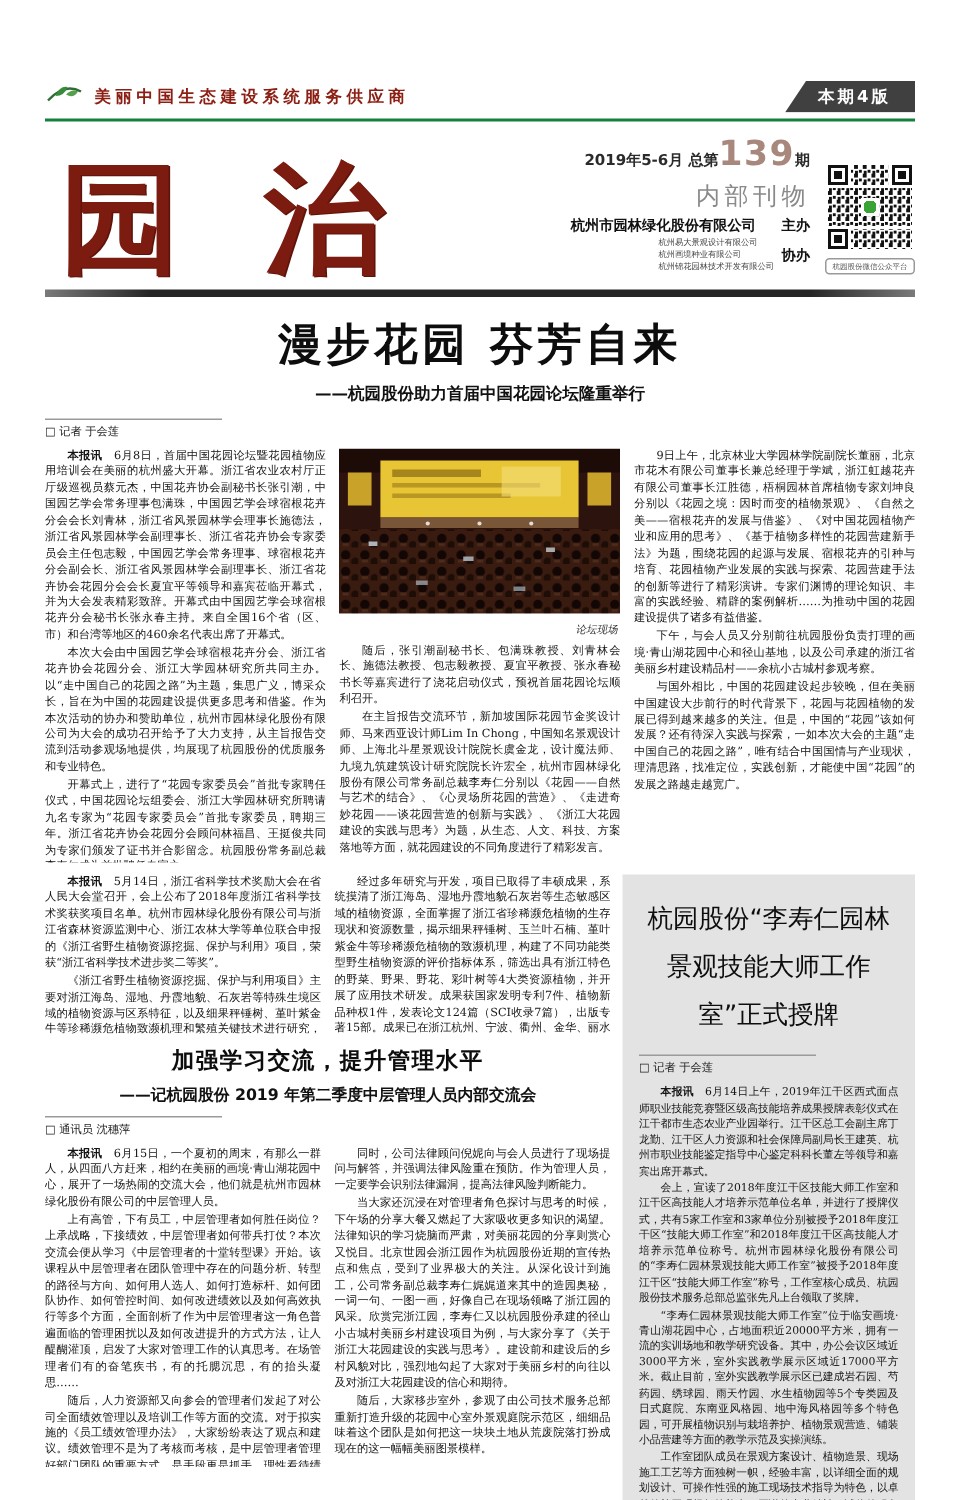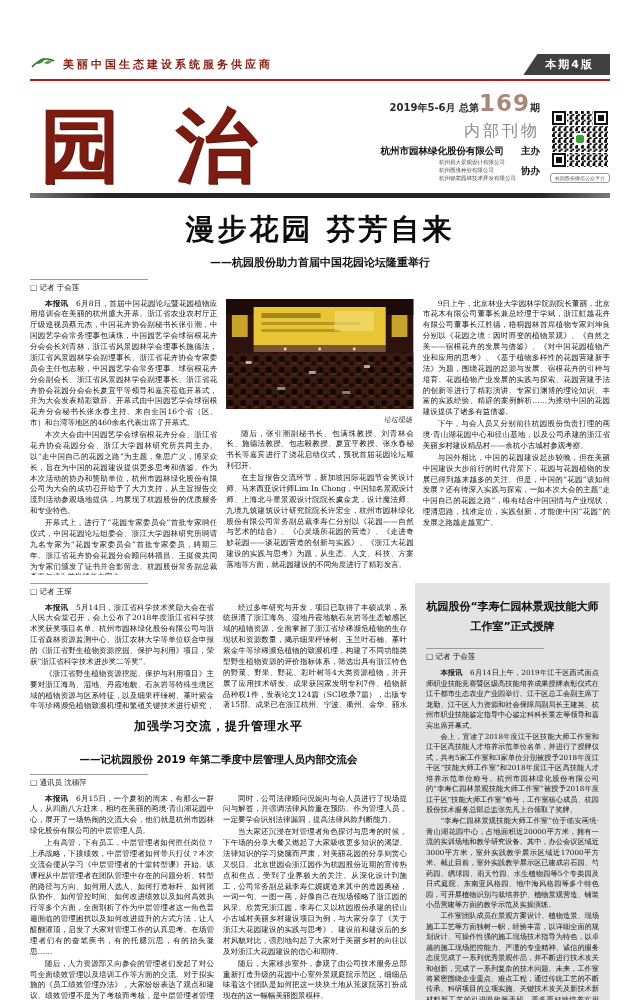--- a/index.html
+++ b/index.html
@@ -3,21 +3,21 @@
 <meta charset="utf-8">
 <style>
   html,body{margin:0;padding:0;background:#fbfbfb;}
   .page{
     width:640px;height:1000px;margin:0 auto;background:#ffffff;
     box-sizing:border-box;padding:54px 30px 0 30px;position:relative;
     font-family:"DejaVu Serif", serif;color:#1a1a1a;overflow:hidden;
   }
   
   .topband{display:flex;justify-content:space-between;align-items:flex-end;
-    border-bottom:2px solid #b91c1c;padding-bottom:4px;}
+    border-bottom:2px solid #15803d;padding-bottom:4px;}
   .brandline{display:flex;align-items:center;gap:7px;}
   .tagline{font-family:"DejaVu Sans",sans-serif;font-weight:bold;font-size:11px;
     letter-spacing:3px;color:#8c1f14;}
   .edition{background:#404040;color:#fff;font-family:"DejaVu Sans",sans-serif;
     font-weight:bold;font-size:11px;letter-spacing:2px;padding:3px 16px 3px 22px;
     clip-path:polygon(14px 0,100% 0,100% 100%,0 100%);}
   
   .masthead{display:flex;align-items:flex-end;padding:8px 0 8px 10px;}
   .mast-title{font-size:80px;line-height:0.95;font-weight:bold;color:#7c1b10;
     letter-spacing:14px;font-family:"DejaVu Serif",serif;text-shadow:1px 1px 0 #5e130a;}
@@ -58,28 +58,28 @@
   .photo-caption{text-align:right;font-style:italic;font-size:7px;color:#333;
     margin:1px 2px 4px 0;font-family:"DejaVu Sans",sans-serif;}
   
   .lower{display:flex;gap:8px;margin-top:8px;}
   .main-left{width:377px;flex:0 0 377px;}
   .headline2{font-family:"DejaVu Sans",sans-serif;font-weight:bold;text-align:center;
     font-size:17px;letter-spacing:1px;margin:2px 0 7px;color:#0d0d0d;}
   .a2-col{height:106px;}
   .art3{margin-top:9px;}
   .headline3{font-family:"DejaVu Sans",sans-serif;font-weight:bold;text-align:center;
-    font-size:12px;letter-spacing:1px;margin:0 0 18px;color:#0d0d0d;}
+    font-size:15px;letter-spacing:1px;margin:0 0 6px;color:#0d0d0d;}
   .subhead3{font-family:"DejaVu Sans",sans-serif;font-weight:bold;text-align:center;
     font-size:10.5px;margin:0 0 7px;color:#111;}
   .a3-col{height:214px;}
   .gray-box{flex:1;background:#e3e3e3;box-sizing:border-box;padding:10px 11px 8px;
     height:434px;overflow:hidden;}
-  .headline-side{font-family:"DejaVu Sans",sans-serif;font-weight:bold;text-align:center;
-    font-size:11px;line-height:1.9;margin:4px 0 10px;color:#0d0d0d;}
+  .headline-side{font-family:"DejaVu Sans",sans-serif;font-weight:normal;text-align:center;
+    font-size:17px;line-height:1.9;margin:4px 0 10px;color:#0d0d0d;}
   .gray-box .para{font-size:7.2px;}
 </style>
 </head>
 <body>
 
 <div class="page">
 
   <div class="topband">
     <div class="brandline">
       <span>
@@ -90,21 +90,21 @@
         </svg>
       </span>
       <span class="tagline">美丽中国生态建设系统服务供应商</span>
     </div>
     <div class="edition">本期4版</div>
   </div>
 
   <div class="masthead">
     <div class="mast-title">园 治</div>
     <div class="pubinfo">
-      <div class="issue-line"><span>2019年5-6月 总第</span><span class="issue-num">169</span><span>期</span></div>
+      <div class="issue-line"><span>2019年5-6月 总第</span><span class="issue-num">139</span><span>期</span></div>
       <div class="pubtype">内部刊物</div>
       <div class="org-row">
         <span class="org-name">杭州市园林绿化股份有限公司</span>
         <span class="org-role">主办</span>
       </div>
       <div class="coorg-row">
         <div class="coorg-list">
             <p class="tiny">杭州易大景观设计有限公司</p>
             <p class="tiny">杭州画境种业有限公司</p>
             <p class="tiny">杭州锦花园林技术开发有限公司</p>
@@ -204,21 +204,20 @@
           <p class="para">下午，与会人员又分别前往杭园股份负责打理的画境·青山湖花园中心和径山基地，以及公司承建的浙江省美丽乡村建设精品村——余杭小古城村参观考察。</p>
           <p class="para">与国外相比，中国的花园建设起步较晚，但在美丽中国建设大步前行的时代背景下，花园与花园植物的发展已得到越来越多的关注。但是，中国的“花园”该如何发展？还有待深入实践与探索，一如本次大会的主题“走中国自己的花园之路”，唯有结合中国国情与产业现状，理清思路，找准定位，实践创新，才能使中国“花园”的发展之路越走越宽广。</p>
         </div>
     </div>
   </section>
 
   <div class="lower">
     <div class="main-left">
 
       <section>
-        <div class="byline">□ 记者 王琛</div>
         <div class="cols">
           <div class="col a2-col">
               <p class="para"><b>本报讯</b>　5月14日，浙江省科学技术奖励大会在省人民大会堂召开，会上公布了2018年度浙江省科学技术奖获奖项目名单。杭州市园林绿化股份有限公司与浙江省森林资源监测中心、浙江农林大学等单位联合申报的《浙江省野生植物资源挖掘、保护与利用》项目，荣获“浙江省科学技术进步奖二等奖”。</p>
               <p class="para">《浙江省野生植物资源挖掘、保护与利用项目》主要对浙江海岛、湿地、丹霞地貌、石灰岩等特殊生境区域的植物资源与区系特征，以及细果秤锤树、堇叶紫金牛等珍稀濒危植物致濒机理和繁殖关键技术进行研究，对乡土野菜、野果、野花、彩叶植物开发利用与示范等。</p>
             </div>
           <div class="col a2-col">
               <p class="para">经过多年研究与开发，项目已取得了丰硕成果，系统摸清了浙江海岛、湿地丹霞地貌石灰岩等生态敏感区域的植物资源，全面掌握了浙江省珍稀濒危植物的生存现状和资源数量，揭示细果秤锤树、玉兰叶石楠、堇叶紫金牛等珍稀濒危植物的致濒机理，构建了不同功能类型野生植物资源的评价指标体系，筛选出具有浙江特色的野菜、野果、野花、彩叶树等4大类资源植物，并开展了应用技术研发。成果获国家发明专利7件、植物新品种权1件，发表论文124篇（SCI收录7篇），出版专著15部。成果已在浙江杭州、宁波、衢州、金华、丽水等地推广应用，为杭州西山等4个国家森林（湿地）公园、江山仙霞岭等5个自然保护区和1.85万亩的“四野”种植基地提供技术支撑。项目的成功实施，极大地推动了浙江省自然保护地体系构建，以及“两美浙江”和“浙江大花园”建设。</p>
             </div>
         </div>
       </section>

